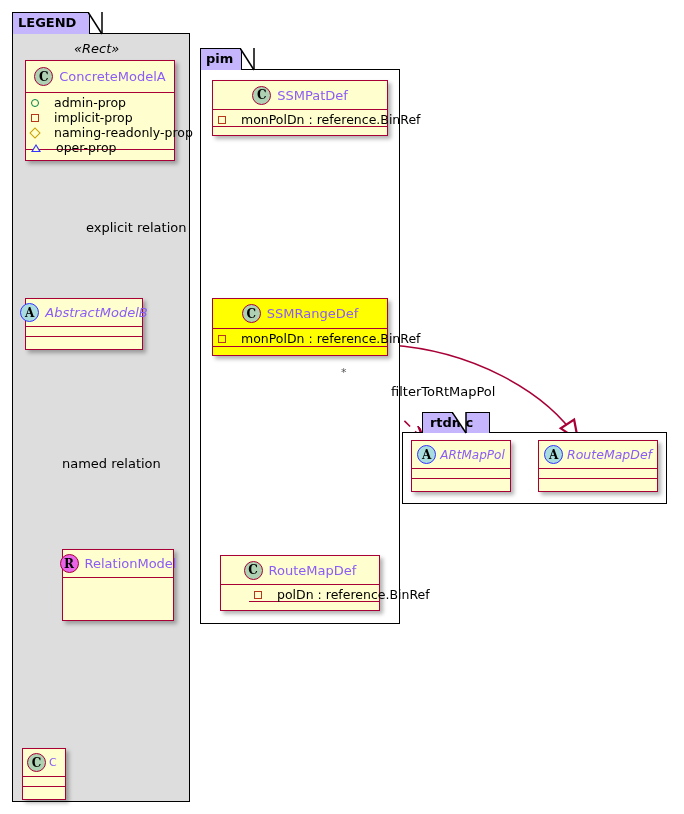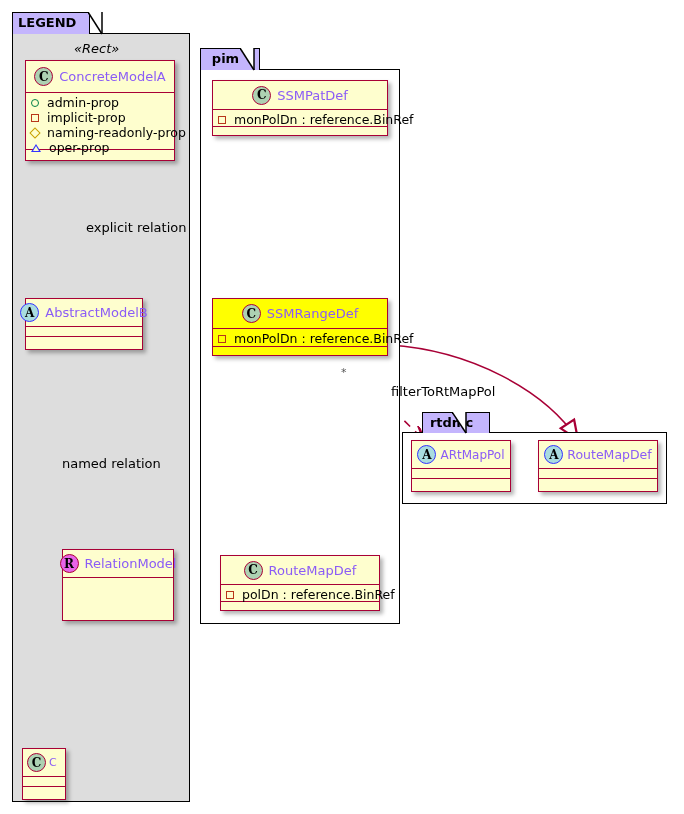--- a/index.html
+++ b/index.html
@@ -71,36 +71,36 @@
     align-items: center;
     justify-content: center;
     gap: 6px;
     padding: 3px 6px;
     white-space: nowrap;
   }
   .cls-name {
     font-size: 13px;
     color: #8b5cf6;
   }
-  .cls-name.abstract { }
+  .cls-name.abstract { font-style: italic; }
   .cls-section {
     box-sizing: border-box;
     border-bottom: 1.5px solid #A80036;
     padding: 2px 5px;
   }
   .cls-section:last-child { border-bottom: none; }
   .cls-empty { height: 10px; }
   .attr {
     font-size: 12.5px;
     color: #000000;
     line-height: 15px;
     white-space: nowrap;
     display: flex;
     align-items: center;
-    gap: 8px;
+    gap: 15px;
   }
   .stereo {
     position: absolute;
     font-size: 13px;
     font-style: italic;
     color: #000000;
     white-space: nowrap;
     z-index: 6;
   }
   
@@ -283,21 +283,21 @@
 <div class="cls" style="left:22px; top:748px; width:44px; height:52px;">
   <div class="cls-header" style="height:28px; justify-content:flex-start; padding-left:4px; gap:3px;">
     <span class="badge badge-C">C</span>
     <span class="cls-name" style="font-size:11px;">C</span>
   </div>
   <div class="cls-section cls-empty"></div>
   <div class="cls-section cls-empty"></div>
 </div>
 
 <div class="pkg pkg-plain">
-  <div class="pkg-tab" style="left:200px; top:48px; width:60px; height:22px;">
+  <div class="pkg-tab" style="left:200px; top:48px; width:42px; height:22px;">
     <span>pim</span>
   </div>
   <svg style="position:absolute; left:240px; top:48px; width:16px; height:23px; z-index:4;">
     <path d="M0,0 L14,22 L14,0 Z" fill="#ffffff" stroke="none"></path>
     <path d="M0,0 L14,22" stroke="#000000" stroke-width="1.5" fill="none"></path>
     <path d="M14,22 L14,0" stroke="#000000" stroke-width="1.5" fill="none"></path>
   </svg>
   <div class="pkg-body" style="left:200px; top:69px; width:200px; height:555px;"></div>
 </div>
 
@@ -330,21 +330,21 @@
 </div>
 
 <div class="mult-label" style="left:341px; top:366px;">*</div>
 <div class="edge-label" style="left:391px; top:384px;">filterToRtMapPol</div>
 
 <div class="cls" style="left:220px; top:555px; width:160px; height:56px;">
   <div class="cls-header" style="height:29px;">
     <span class="badge badge-C">C</span>
     <span class="cls-name">RouteMapDef</span>
   </div>
-  <div class="cls-section" style="height:17px;">
+  <div class="cls-section" style="height:17px;margin-left:28px;">
     <div class="attr">
       <span class="g g-square"></span>
       <span>polDn : reference.BinRef</span>
     </div>
   </div>
   <div class="cls-section cls-empty" style="height:8px;"></div>
 </div>
 
 <div class="pkg pkg-plain">
   <div class="pkg-tab" style="left:422px; top:412px; width:68px; height:21px;">

